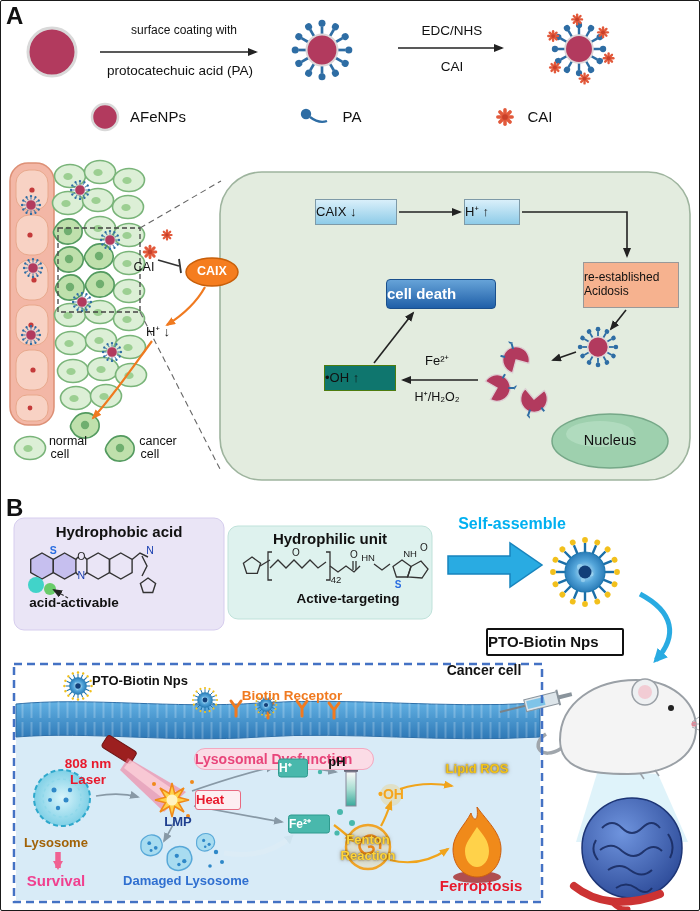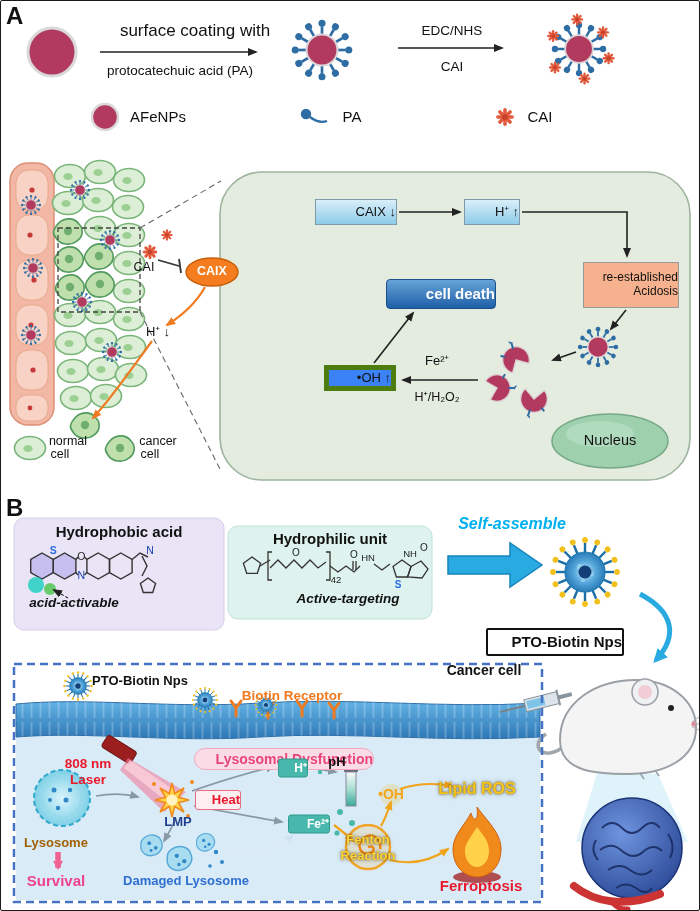--- a/index.html
+++ b/index.html
@@ -2,26 +2,26 @@
 <html><head>
 <meta charset="utf-8">
 <style>
   *{box-sizing:border-box}
   body{margin:0;background:#fff}
   .canvas{position:relative;width:700px;height:911px;background:#fff;font-family:"Liberation Sans",sans-serif;color:#111;overflow:hidden}
   .canvas svg.art{position:absolute;left:0;top:0}
   .frame{position:absolute;inset:0;border:1.5px solid #1a1a1a;border-radius:2px;pointer-events:none}
   .lbl{position:absolute;transform:translate(-50%,-50%);white-space:nowrap;line-height:1.1}
   .tl{position:absolute;white-space:nowrap}
-  .cbox{position:absolute;transform:translate(-50%,-50%);display:flex;flex-direction:column;align-items:flex-end;justify-content:center;text-align:center;line-height:1.15}
-  .b{font-weight:bold}.i{font-style:italic}
+  .cbox{position:absolute;transform:translate(-50%,-50%);display:flex;flex-direction:column;align-items:flex-start;justify-content:center;text-align:center;line-height:1.15}
+  .b{font-weight:bold}.i{}
   .bluebox{background:linear-gradient(180deg,#d9effa,#8ecbe8);border:1px solid #7e9aa8}
   .acid{background:#f6b28f;border:1px solid #999}
   .death{background:linear-gradient(180deg,#66a3d8,#1f5fa8);border:1px solid #1a4f8c;border-radius:4px;color:#fff}
-  .ohbox{background:#3b82f6;border:5px solid #4d7c0f}
+  .ohbox{background:#0f766e;border:1px solid #4d7c0f}
   .wbox{background:#fff;border:2px solid #111;border-radius:2px}
   .pill{background:#fbdce6;border:1px solid #f3a8c0;border-radius:12px;color:#e8457a}
   .heatbx{background:#fdeef1;border:1.5px solid #e86a80;border-radius:3px;color:#e8192c}
   .teal{background:#49b8ac;border:1px solid #2f9a8e;border-radius:3px;color:#fff}
   .sh{text-shadow:0 0 2px rgba(90,60,0,.85),0 0 4px rgba(90,60,0,.5)}
   svg text{font-family:"Liberation Sans",sans-serif}
 </style>
 </head>
 <body>
 
@@ -446,21 +446,21 @@
           <path d="M668,834 q8,12 2,24"></path>
   </g>
   <path d="M574,886 C594,902 624,908 660,894" stroke="#cc3333" stroke-width="8" fill="none" stroke-linecap="round"></path>
   <path d="M612,902 q6,8 16,7" stroke="#cc3333" stroke-width="5" fill="none" stroke-linecap="round"></path>
 
   <rect x="14" y="664" width="528" height="238" fill="none" stroke="#4472c4" stroke-width="2.5" stroke-dasharray="8,5"></rect>
 </g>
 </svg>
 
 <div class="tl b" style="left:6px;top:2px;font-size:24px">A</div>
-<div class="lbl" style="left:195px;top:31px;font-size:17px">surface coating with</div>
+<div class="lbl" style="left:184px;top:31px;font-size:12px">surface coating with</div>
 <div class="lbl" style="left:180px;top:71px;font-size:13.5px">protocatechuic acid (PA)</div>
 <div class="lbl" style="left:452px;top:31px;font-size:13.5px">EDC/NHS</div>
 <div class="lbl" style="left:452px;top:67px;font-size:13.5px">CAI</div>
 <div class="lbl" style="left:158px;top:117px;font-size:15px">AFeNPs</div>
 <div class="lbl" style="left:352px;top:117px;font-size:15px">PA</div>
 <div class="lbl" style="left:540px;top:117px;font-size:15px">CAI</div>
 
 <div class="lbl" style="left:144px;top:268px;font-size:12.5px">CAI</div>
 <div class="lbl b" style="left:212px;top:272px;font-size:12.5px;color:#fff">CAIX</div>
 <div class="lbl" style="left:158px;top:332px;font-size:13px">H⁺ ↓</div>
@@ -517,17 +517,17 @@
 <div class="cbox teal b" style="left:293px;top:768px;width:30px;height:19px;font-size:12px">
       <span>H⁺</span>
     </div>
 <div class="lbl b" style="left:337px;top:762px;font-size:13px">pH</div>
 <div class="cbox teal b" style="left:309px;top:824px;width:42px;height:19px;font-size:12px">
       <span>Fe²⁺</span>
     </div>
 <div class="lbl b" style="left:391px;top:795px;font-size:14px;color:#f5a51c">•OH</div>
 <div class="lbl b sh" style="left:368px;top:840px;font-size:13px;color:#ffd437">Fenton</div>
 <div class="lbl b sh" style="left:368px;top:856px;font-size:13px;color:#ffd437">Reaction</div>
-<div class="lbl b sh" style="left:477px;top:789px;font-size:16px;color:#f5c518">Lipid ROS</div>
+<div class="lbl b sh" style="left:477px;top:769px;font-size:13px;color:#f5c518">Lipid ROS</div>
 <div class="lbl b" style="left:481px;top:886px;font-size:15px;color:#e8192c">Ferroptosis</div>
 
 <div class="frame"></div>
 </div>
 
 </body></html>

